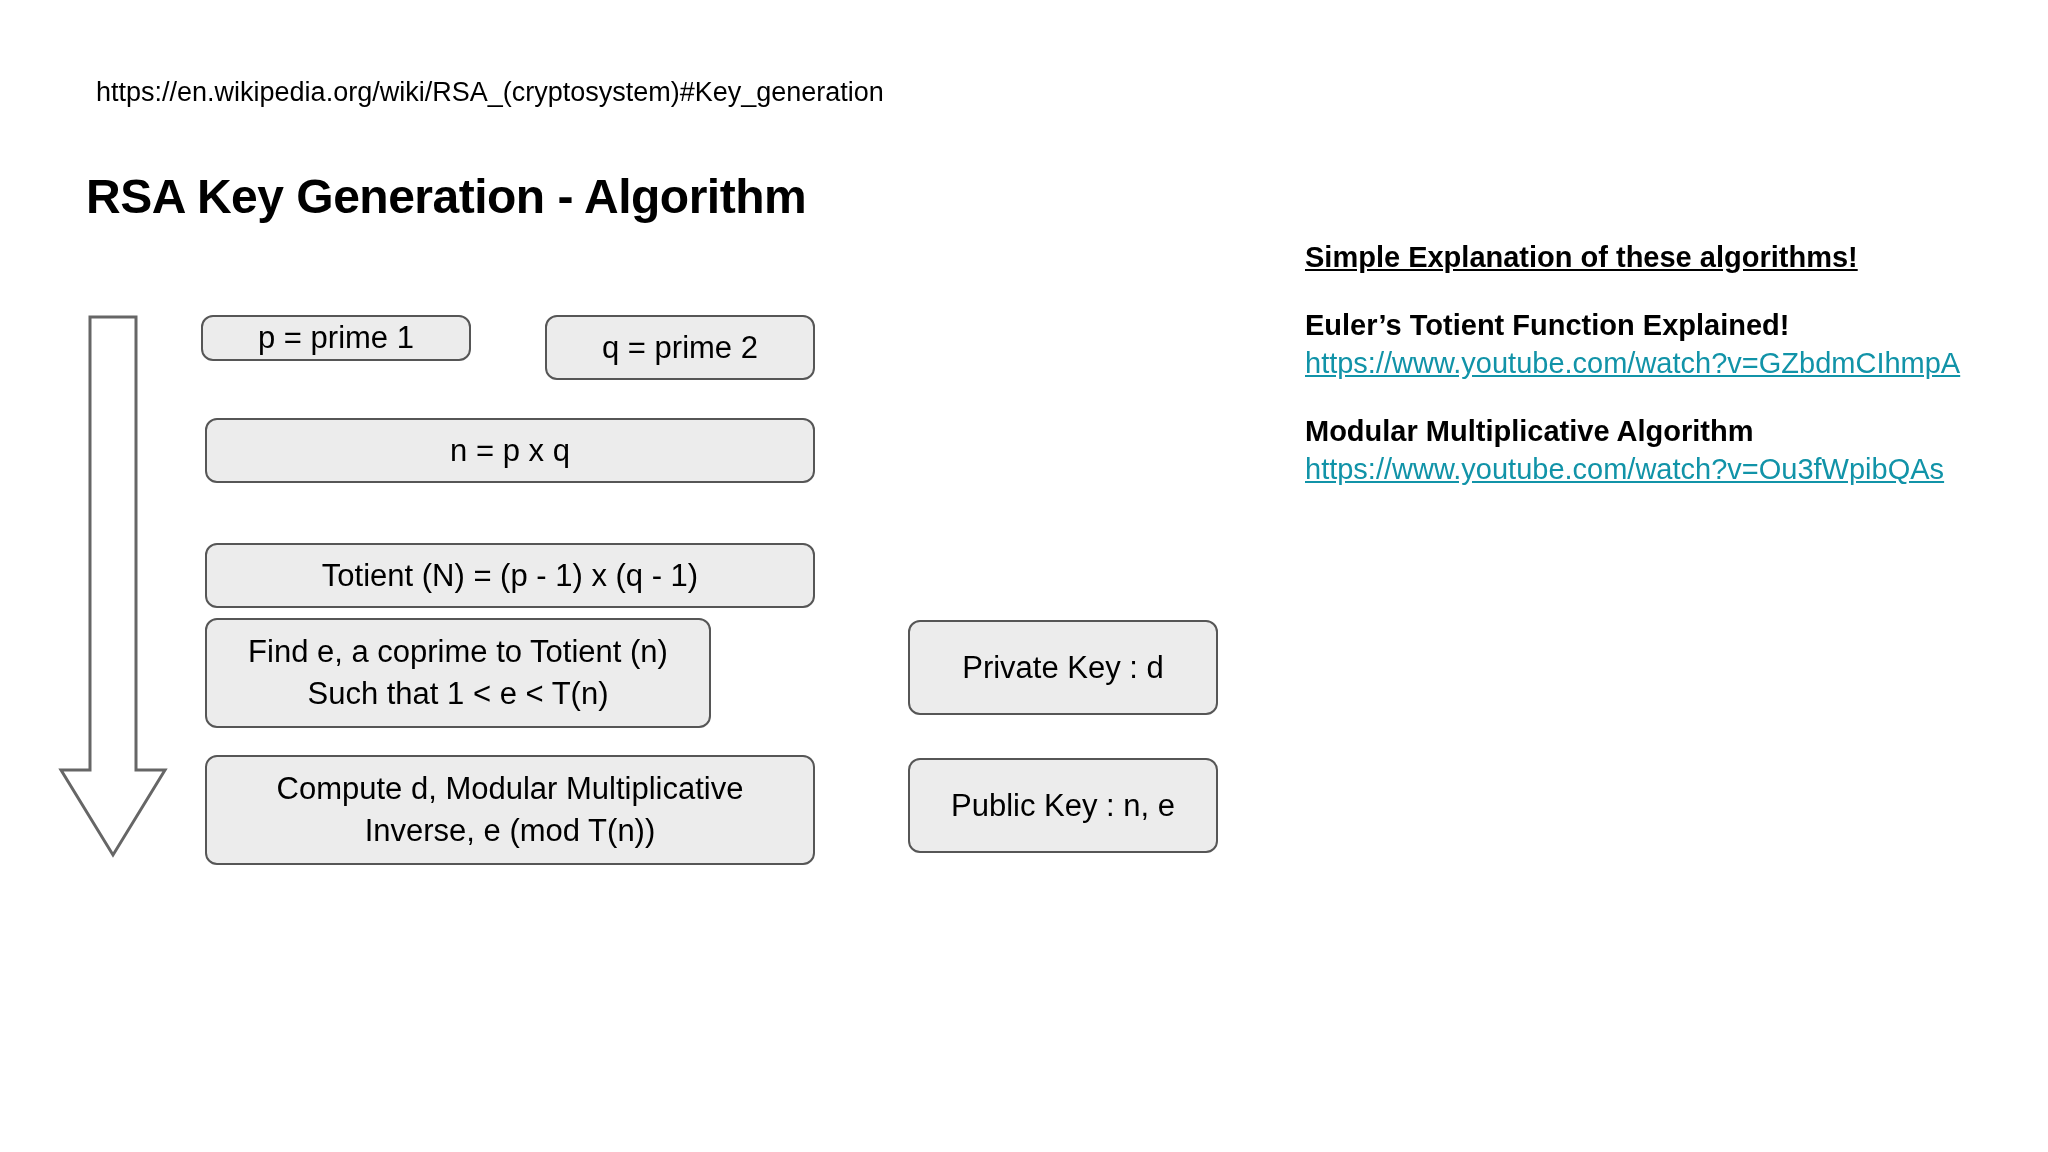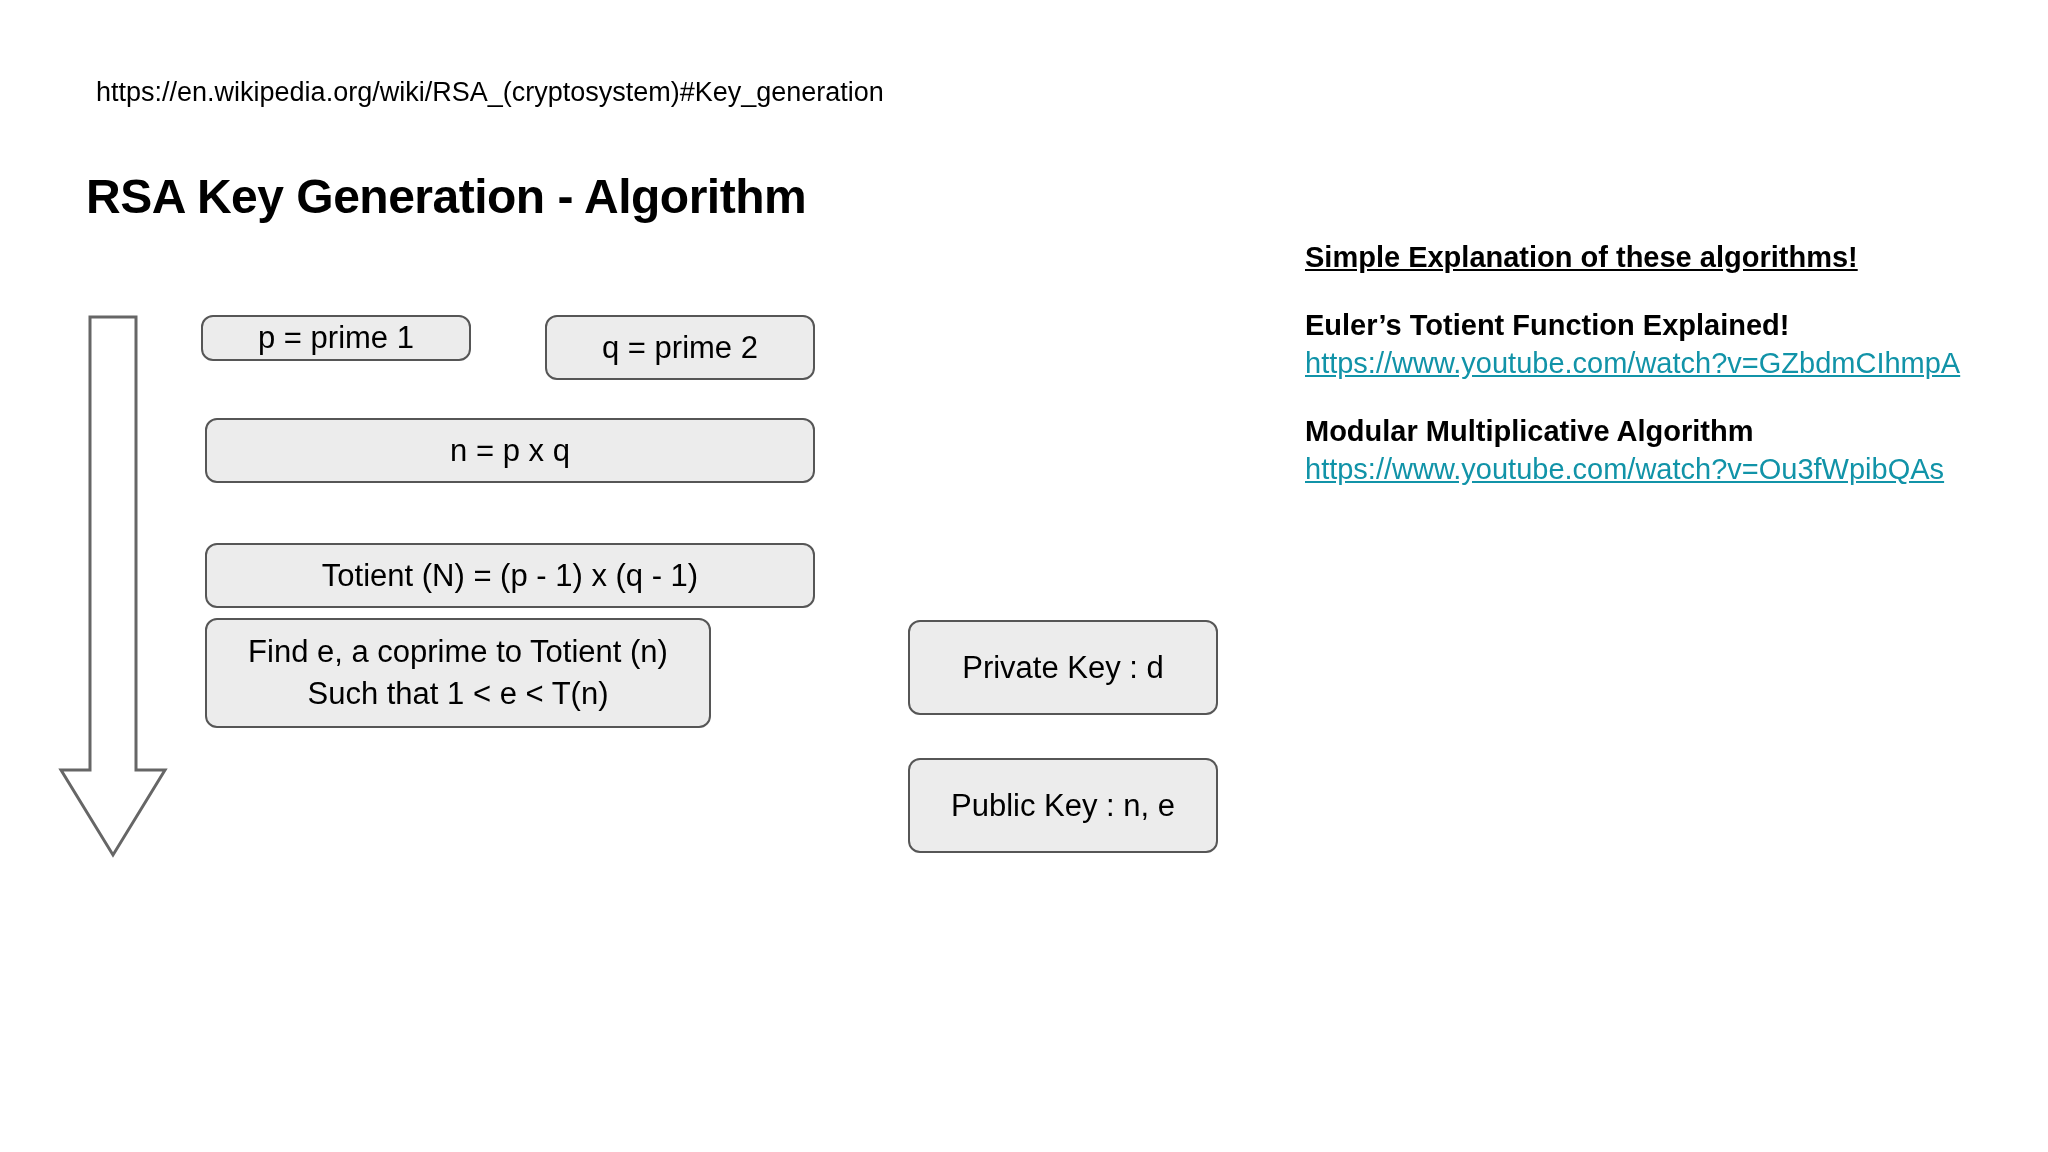--- a/index.html
+++ b/index.html
@@ -131,20 +131,24 @@
 
   <div class="flow-box" id="box-totient">
     <span class="box-text">Totient (N) = (p - 1) x (q - 1)</span>
   </div>
 
   <div class="flow-box" id="box-finde">
     <span class="box-text">Find e, a coprime to Totient (n)
 Such that 1 &lt; e &lt; T(n)</span>
   </div>
 
+  <div class="flow-box" id="box-computed">
+    <span class="box-text">Compute d, Modular Multiplicative
+Inverse, e (mod T(n))</span>
+  </div>
 
   <div class="flow-box" id="box-private">
     <span class="box-text">Private Key : d</span>
   </div>
 
   <div class="flow-box" id="box-public">
     <span class="box-text">Public Key : n, e</span>
   </div>
 
   <div class="notes">

